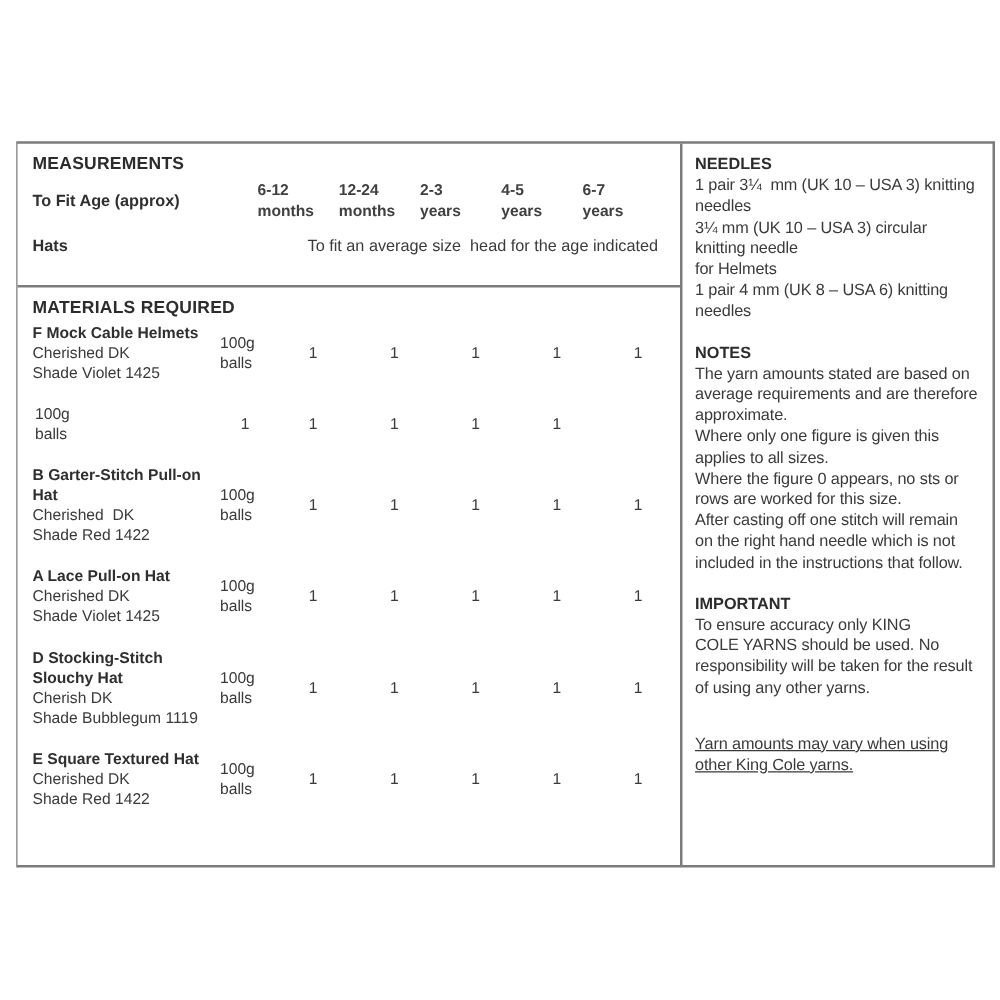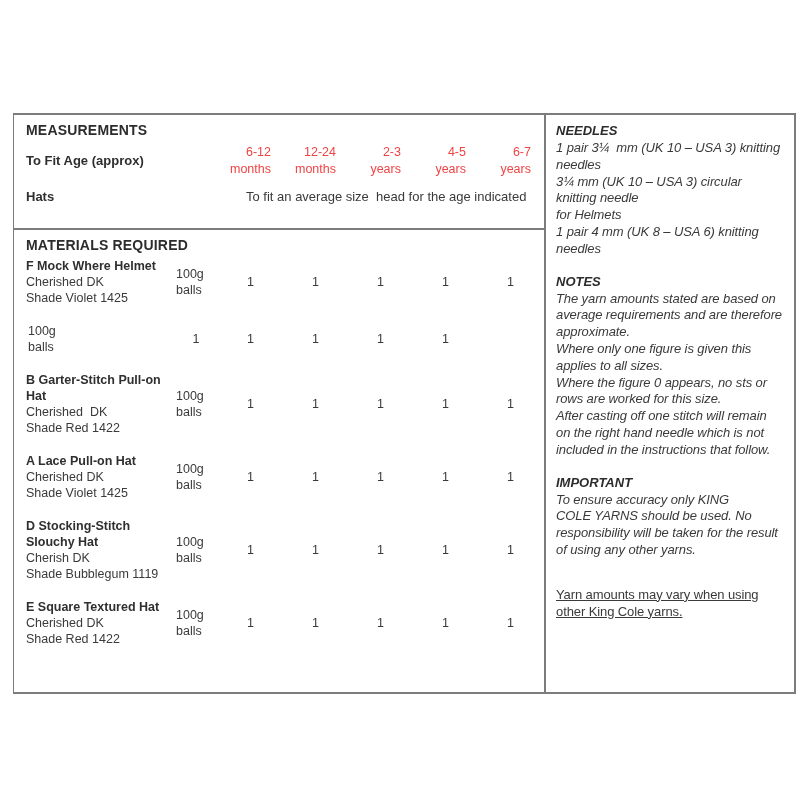--- a/index.html
+++ b/index.html
@@ -15,34 +15,34 @@
     box-sizing:border-box;display:flex;background:#fff;
   }
   .left-pane{width:530px;box-sizing:border-box;display:flex;flex-direction:column;}
   .right-pane{flex:1;border-left:2px solid #7c7c7c;box-sizing:border-box;padding:7px 4px 0 10px;}
 
   .sec-title{font-size:14px;font-weight:bold;color:#2c2c2c;letter-spacing:.2px;line-height:16px;}
 
   .measurements{height:115px;border-bottom:2px solid #7c7c7c;box-sizing:border-box;padding:7px 12px 0 12px;}
   .meas-grid{display:grid;grid-template-columns:180px repeat(5,65px);margin-top:6px;}
   .meas-label{font-size:13px;font-weight:bold;color:#2f2f2f;align-self:center;line-height:16px;}
-  .size-head{text-align:right;font-size:12.5px;font-weight:normal;color:#ef4444;line-height:17px;}
+  .size-head{text-align:left;font-size:12.5px;font-weight:bold;color:#404040;line-height:17px;}
   .size-head span{display:block;}
   .hats-row{margin-top:11px;gap:40px;}
   .hats-note{grid-column:2 / span 5;text-align:left;font-size:13px;white-space:pre-wrap;line-height:16px;}
 
   .materials{flex:1;box-sizing:border-box;padding:7px 0 0 12px;}
   .materials .sec-title{margin-bottom:5px;}
   .mat-row{display:grid;grid-template-columns:148px 44px repeat(5,65px);align-items:center;margin-bottom:17px;}
   .mat-name{font-size:12.5px;line-height:16px;white-space:pre-wrap;}
   .mat-name .b{font-weight:bold;color:#2f2f2f;display:block;white-space:pre-wrap;}
   .mat-qty{font-size:12.5px;line-height:16px;white-space:pre-wrap;padding-left:2px;}
   .mat-val{text-align:center;font-size:12.5px;}
 
-  .rp-sec{margin-bottom:15px;font-style:italic;}
+  .rp-sec{margin-bottom:15px;}
   .rp-title{font-size:13px;font-weight:bold;color:#2c2c2c;line-height:17px;margin-bottom:1px;}
   .rp-body{font-size:13px;line-height:16.8px;white-space:pre-wrap;letter-spacing:-0.1px;}
   .footnote{margin-top:28px;text-decoration:underline;}
 </style>
 </head>
 <body>
 
 <div class="sheet">
 
   <div class="left-pane">
@@ -77,21 +77,21 @@
       <div class="meas-grid hats-row">
         <div class="meas-label">Hats</div>
         <div class="hats-note">To fit an average size  head for the age indicated</div>
       </div>
     </div>
 
     <div class="materials">
       <div class="sec-title">MATERIALS REQUIRED</div>
 
       <div class="mat-row">
-        <div class="mat-name"><span class="b">F Mock Where Helmet</span><span>Cherished DK
+        <div class="mat-name"><span class="b">F Mock Cable Helmets</span><span>Cherished DK
 Shade Violet 1425</span></div>
         <div class="mat-qty">100g
 balls</div>
         <div class="mat-val">1</div>
         <div class="mat-val">1</div>
         <div class="mat-val">1</div>
         <div class="mat-val">1</div>
         <div class="mat-val">1</div>
       </div>
 

